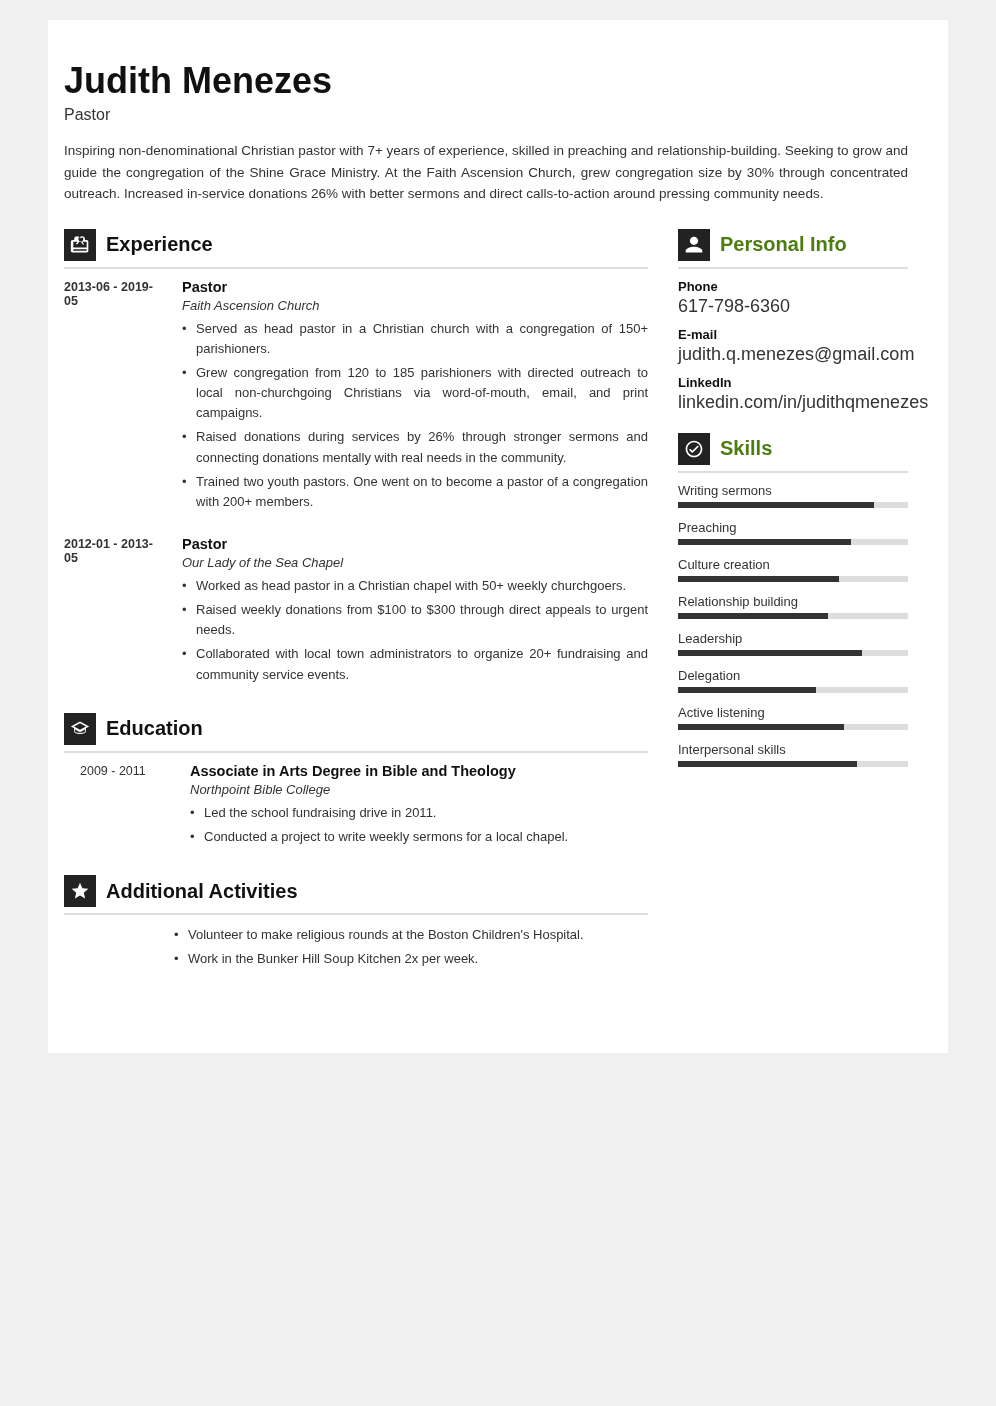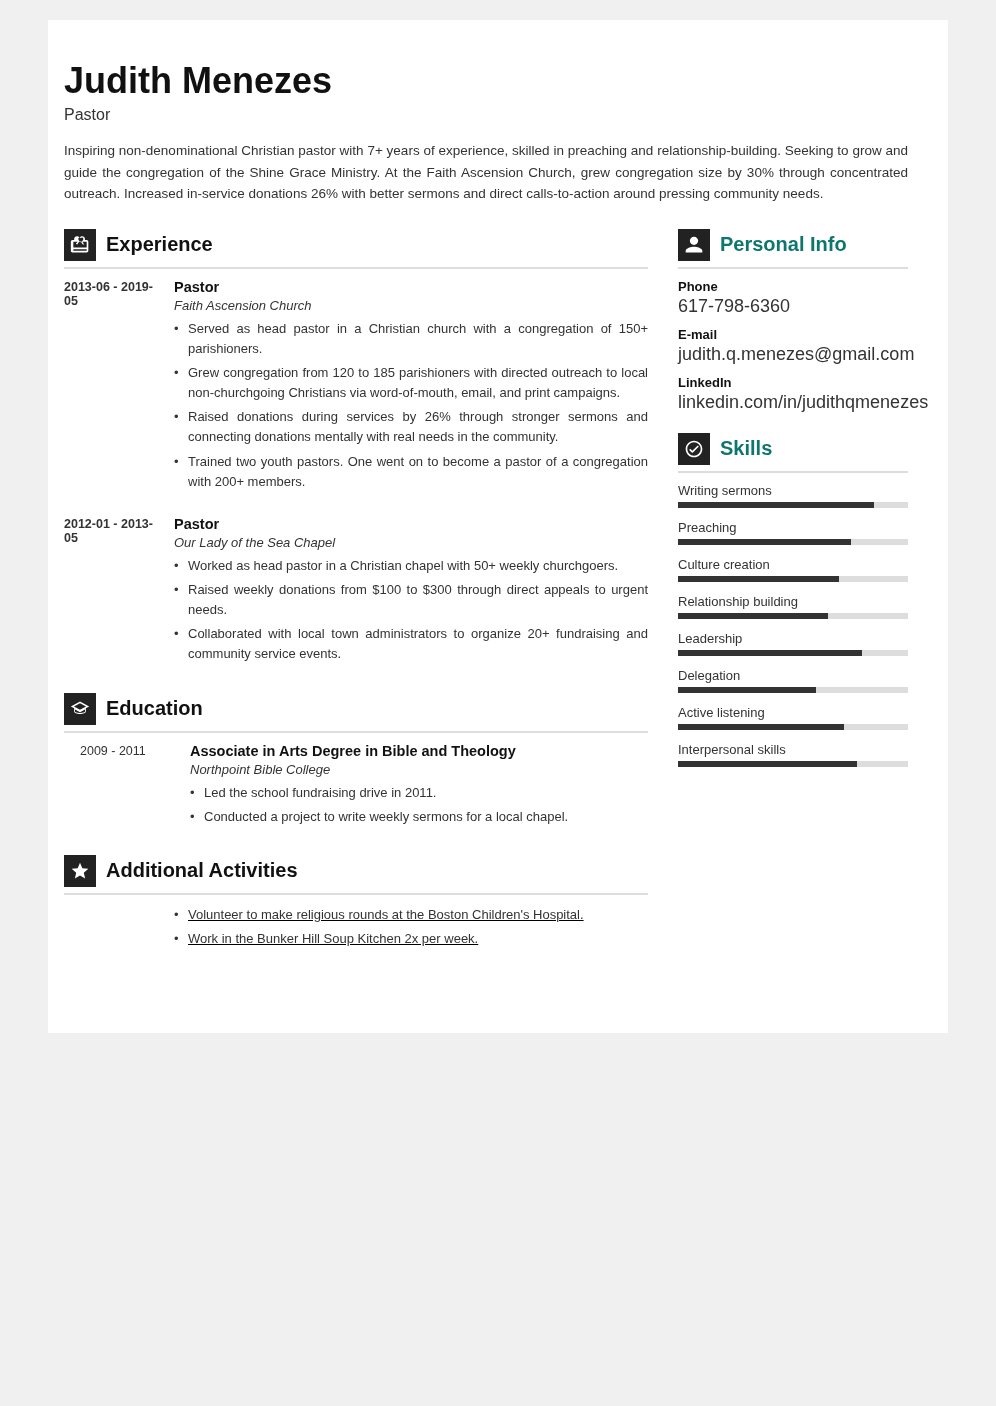--- a/index.html
+++ b/index.html
@@ -72,21 +72,21 @@
       height: 20px;
       fill: #fff;
     }
     .section-title {
       font-size: 20px;
       font-weight: 700;
       color: #111;
     }
     .exp-item {
       display: flex;
-      gap: 20px;
+      gap: 28px;
       margin-bottom: 20px;
     }
     .exp-dates {
       width: 90px;
       flex-shrink: 0;
       font-size: 12.5px;
       font-weight: 700;
       color: #333;
       padding-top: 1px;
     }
@@ -132,21 +132,21 @@
       display: flex;
       align-items: center;
       gap: 10px;
       margin-bottom: 10px;
       border-bottom: 2px solid #ddd;
       padding-bottom: 6px;
     }
     .right-section-title {
       font-size: 20px;
       font-weight: 700;
-      color: #0f766e;
+      color: #4d7c0f;
     }
     .info-label {
       font-size: 13px;
       font-weight: 700;
       color: #111;
       margin-bottom: 2px;
     }
     .info-value {
       font-size: 18px;
       color: #333;
@@ -197,21 +197,20 @@
     .edu-school {
       font-size: 13px;
       font-style: italic;
       color: #333;
       margin-bottom: 6px;
     }
     .add-activity-bullets {
       list-style: none;
       padding: 0;
       margin-left: 110px;
-      text-decoration: underline;
     }
     .add-activity-bullets li {
       font-size: 13px;
       color: #333;
       line-height: 1.55;
       padding-left: 14px;
       position: relative;
       margin-bottom: 4px;
     }
     .add-activity-bullets li::before {

